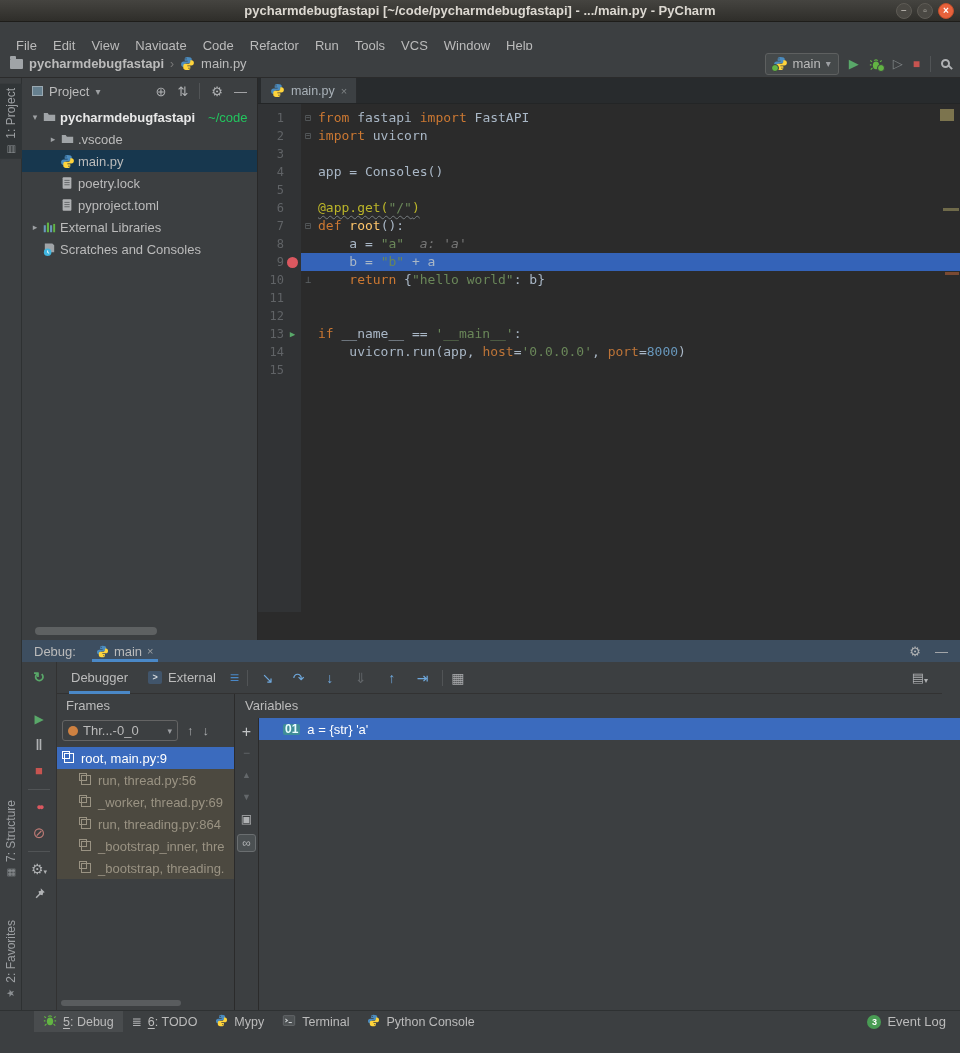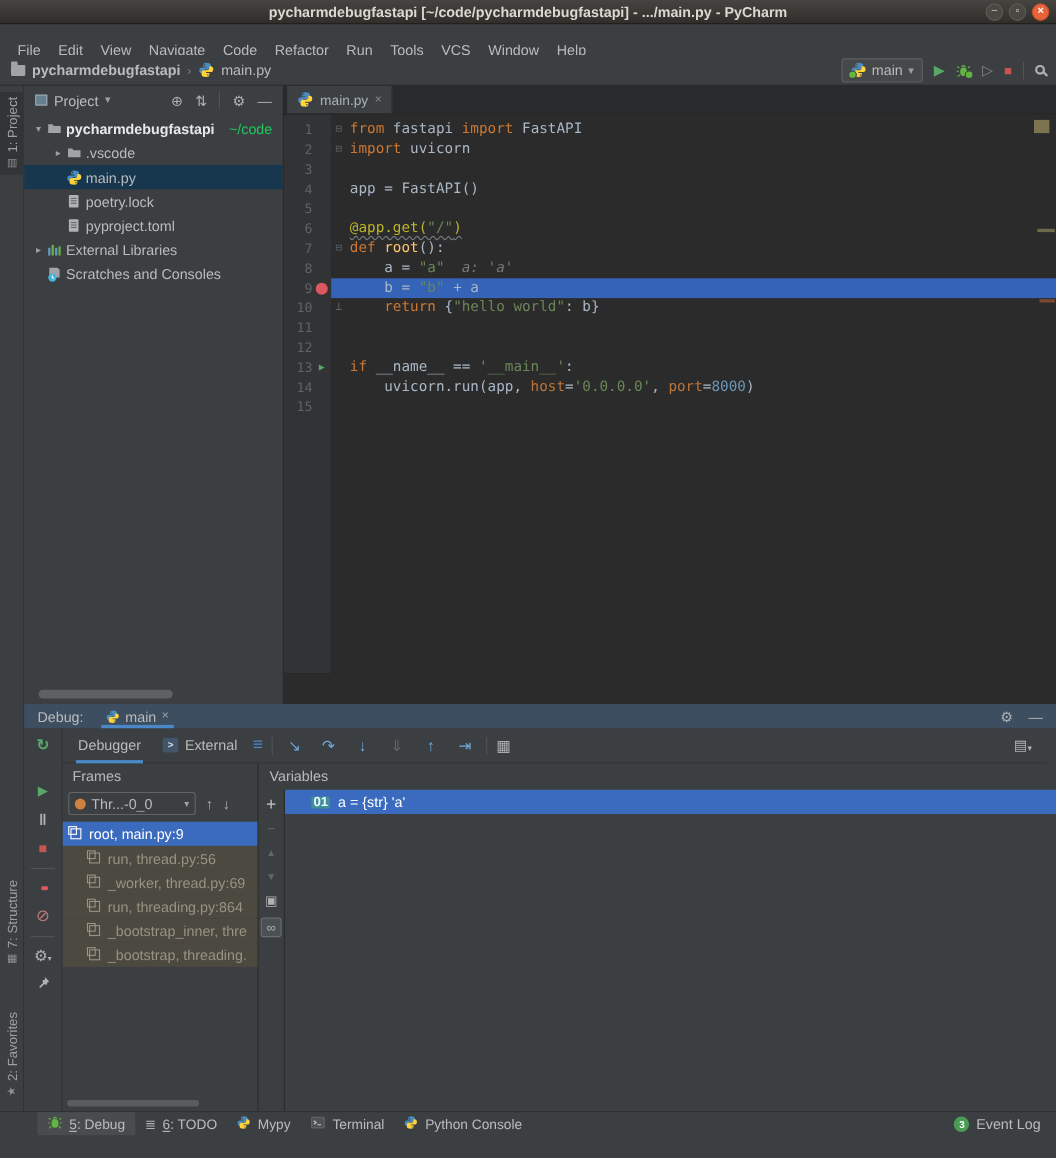--- a/index.html
+++ b/index.html
@@ -113,21 +113,21 @@
 
   
   .debugwin { position:absolute; left:22px; top:640px; width:938px; height:370px; background:#3C3F41; }
   .dbg-header { position:absolute; left:0; top:0; right:0; height:22px; background:#3D4E60;
     display:flex; align-items:center; padding:0 12px; }
   .dbg-label { color:#BBBBBB; }
   .dbg-session { position:relative; height:100%; display:flex; align-items:center; gap:5px; margin-left:16px; padding:0 4px; }
   .dbg-session::after { content:''; position:absolute; left:0; right:0; bottom:0; height:3px; background:#4A88C7; }
   .dbg-session .tclose { color:#9DA0A3; font-size:11px; }
   .hdr-right { margin-left:auto; display:flex; align-items:center; gap:14px; color:#AFB1B3; }
-  .dbg-toolbar { position:absolute; left:35px; top:22px; right:8px; height:32px; border-bottom:1px solid #323232;
+  .dbg-toolbar { position:absolute; left:35px; top:22px; right:18px; height:32px; border-bottom:1px solid #323232;
     display:flex; align-items:center; padding:0 8px; gap:8px; }
   .dtab { position:relative; height:32px; display:flex; align-items:center; padding:0 6px; gap:6px; color:#BBBBBB; }
   .dtab.active::after { content:''; position:absolute; left:4px; right:4px; bottom:0; height:3px; background:#4A88C7; }
   .console-ico { width:14px; height:13px; background:#41556B; border-radius:2px; color:#D8DCDE; font-size:9px;
     font-weight:bold; text-align:center; line-height:13px; }
   .burger { color:#4A88C7; font-size:16px; font-weight:bold; }
   .sicon { width:23px; text-align:center; color:#6FA8DC; font-size:14px; }
   .sicon.disabled { color:#63676A; }
   .calc { color:#A9ABAD; font-size:14px; }
   .layout-ico { margin-left:auto; margin-right:6px; color:#AFB1B3; font-size:13px; }
@@ -421,21 +421,21 @@
               <span class="fold"></span>
               <span class="codes"></span>
             </div>
           </div>
           <div class="cline">
             <span class="ln">4</span>
             <span class="gmark"></span>
             <div class="lrest">
               <span class="fold"></span>
               <span class="codes">
-                <span class="seg pl">app = FastAPI()</span>
+                <span class="seg pl">app = Consoles()</span>
               </span>
             </div>
           </div>
           <div class="cline">
             <span class="ln">5</span>
             <span class="gmark"></span>
             <div class="lrest">
               <span class="fold"></span>
               <span class="codes"></span>
             </div>

